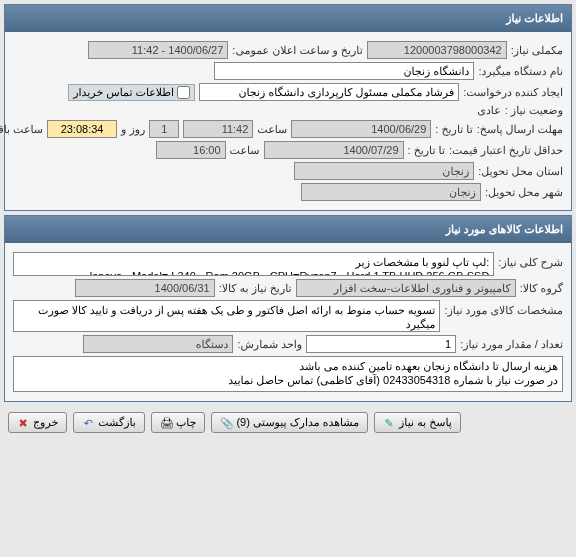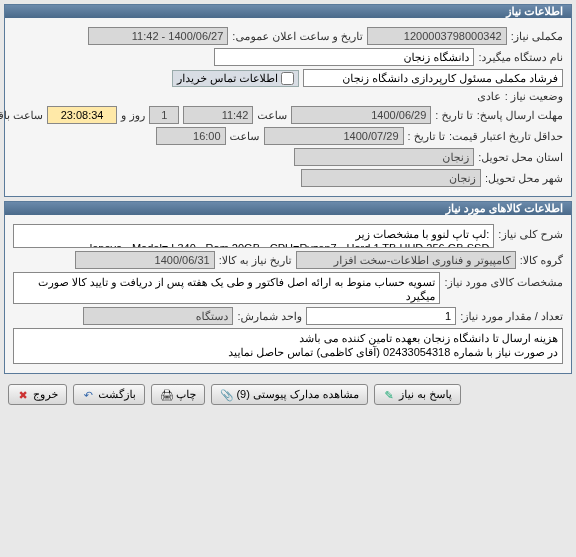--- a/index.html
+++ b/index.html
@@ -13,21 +13,21 @@
     direction: rtl;
   }
   .panel {
     border: 1px solid #5a7a9a;
     margin: 4px;
     background: #f5f5f5;
   }
   .panel-header {
     background: linear-gradient(#6b8aab, #4a6a8a);
     color: #fff;
-    padding: 0 8px;
+    padding: 7px 8px;
     font-size: 11px;
     font-weight: bold;
   }
   .panel-body {
     padding: 6px 8px;
   }
   .row {
     display: flex;
     align-items: center;
     margin: 3px 0;
@@ -109,20 +109,21 @@
       <span class="label">تاریخ و ساعت اعلان عمومی:</span>
       <input class="field gray w-lg" readonly="" value="1400/06/27 - 11:42" style="">
     </div>
 
     <div class="row">
       <span class="label">نام دستگاه میگیرد:</span>
       <input class="field flex1" readonly="" style="max-width: 260px;" value="دانشگاه زنجان">
     </div>
 
     <div class="row">
+      <span class="label">ایجاد کننده درخواست:</span>
       <input class="field flex1" readonly="" style="max-width: 260px;" value="فرشاد مکملی مسئول کارپردازی دانشگاه زنجان">
       <label class="checkbox-wrap">
         <input type="checkbox" style="">
         <span>اطلاعات تماس خریدار</span>
       </label>
     </div>
 
     <div class="row">
       <span class="label">وضعیت نیاز :</span>
       <span class="label">عادی</span>

